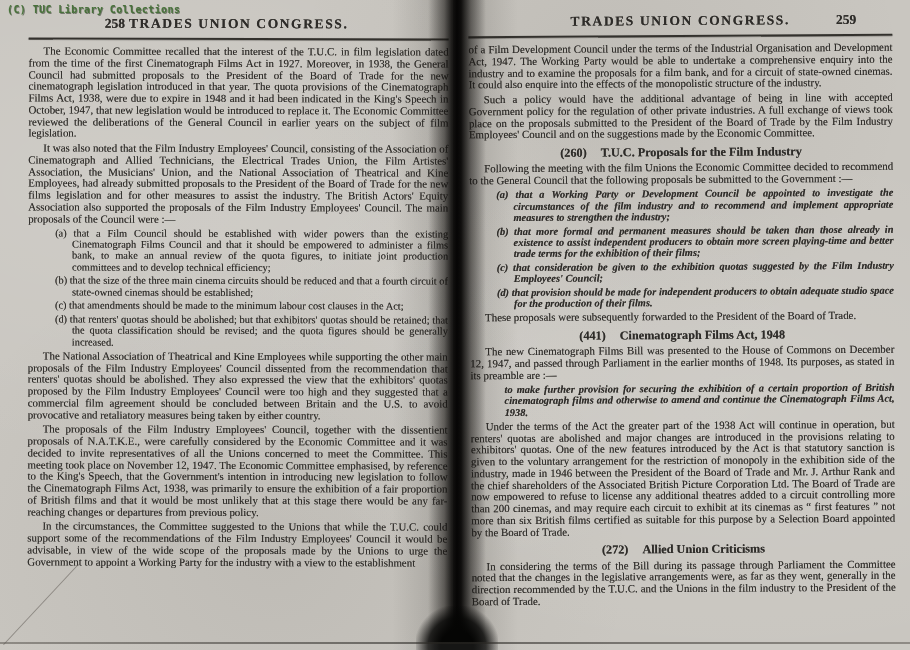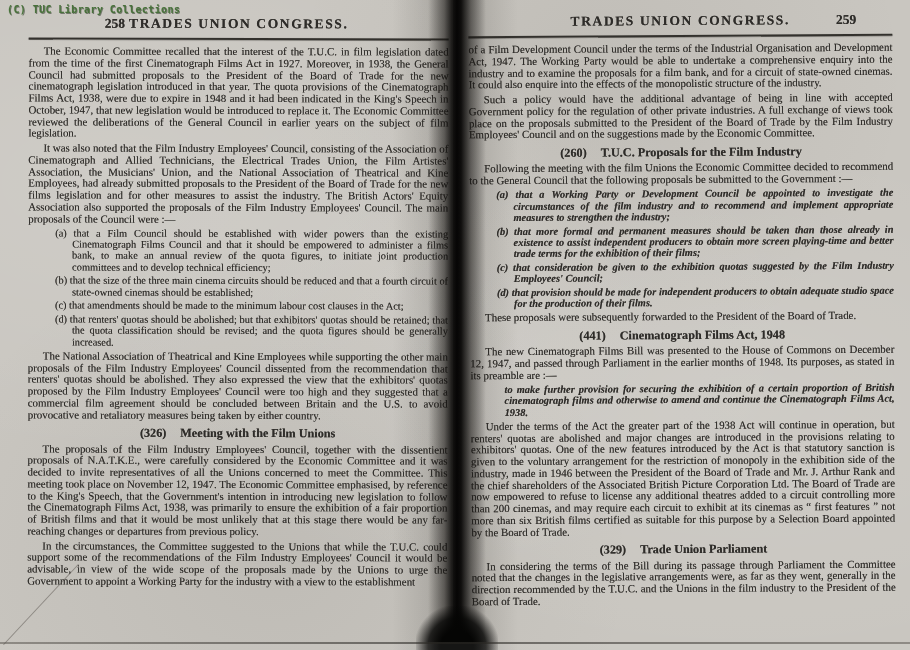--- a/index.html
+++ b/index.html
@@ -80,23 +80,20 @@
       </div>
       <div class="rule"></div>
       <div class="body">
         <div class="p">The Economic Committee recalled that the interest of the T.U.C. in film legislation dated from the time of the first Cinematograph Films Act in 1927.  Moreover, in 1938, the General Council had submitted proposals to the President of the Board of Trade for the new cinematograph legislation introduced in that year.  The quota provisions of the Cinematograph Films Act, 1938, were due to expire in 1948 and it had been indicated in the King's Speech in October, 1947, that new legislation would be introduced to replace it.  The Economic Committee reviewed the deliberations of the General Council in earlier years on the subject of film legislation.</div>
         <div class="p">It was also noted that the Film Industry Employees' Council, consisting of the Association of Cinematograph and Allied Technicians, the Electrical Trades Union, the Film Artistes' Association, the Musicians' Union, and the National Association of Theatrical and Kine Employees, had already submitted proposals to the President of the Board of Trade for the new films legislation and for other measures to assist the industry.  The British Actors' Equity Association also supported the proposals of the Film Industry Employees' Council.  The main proposals of the Council were :—</div>
         <div class="li">(a) that a Film Council should be established with wider powers than the existing Cinematograph Films Council and that it should be empowered to administer a films bank, to make an annual review of the quota figures, to initiate joint production committees and to develop technical efficiency;</div>
         <div class="li">(b) that the size of the three main cinema circuits should be reduced and that a fourth circuit of state-owned cinemas should be established;</div>
         <div class="li">(c) that amendments should be made to the minimum labour cost clauses in the Act;</div>
         <div class="li">(d) that renters' quotas should be abolished; but that exhibitors' quotas should be retained; that the quota classification should be revised; and the quota figures should be generally increased.</div>
         <div class="p">The National Association of Theatrical and Kine Employees while supporting the other main proposals of the Film Industry Employees' Council dissented from the recommendation that renters' quotas should be abolished.  They also expressed the view that the exhibitors' quotas proposed by the Film Industry Employees' Council were too high and they suggested that a commercial film agreement should be concluded between Britain and the U.S. to avoid provocative and retaliatory measures being taken by either country.</div>
-        <div class="h">
-          <span class="hn">(326)</span><span>Meeting with the Film Unions</span>
-        </div>
         <div class="p">The proposals of the Film Industry Employees' Council, together with the dissentient proposals of N.A.T.K.E., were carefully considered by the Economic Committee and it was decided to invite representatives of all the Unions concerned to meet the Committee.  This meeting took place on November 12, 1947.  The Economic Committee emphasised, by reference to the King's Speech, that the Government's intention in introducing new legislation to follow the Cinematograph Films Act, 1938, was primarily to ensure the exhibition of a fair proportion of British films and that it would be most unlikely that at this stage there would be any far-reaching changes or departures from previous policy.</div>
         <div class="p">In the circumstances, the Committee suggested to the Unions that while the T.U.C. could support some of the recommendations of the Film Industry Employees' Council it would be advisable, in view of the wide scope of the proposals made by the Unions to urge the Government to appoint a Working Party for the industry with a view to the establishment</div>
       </div>
     </div>
     <div class="shade-l"></div>
   </div>
 
   <div class="page" id="page-right">
     <div class="page-inner">
       <div class="hdr">
@@ -116,21 +113,21 @@
         <div class="li it">(c) that consideration be given to the exhibition quotas suggested by the Film Industry Employees' Council;</div>
         <div class="li it">(d) that provision should be made for independent producers to obtain adequate studio space for the production of their films.</div>
         <div class="p">These proposals were subsequently forwarded to the President of the Board of Trade.</div>
         <div class="h">
           <span class="hn">(441)</span><span>Cinematograph Films Act, 1948</span>
         </div>
         <div class="p">The new Cinematograph Films Bill was presented to the House of Commons on December 12, 1947, and passed through Parliament in the earlier months of 1948.  Its purposes, as stated in its preamble are :—</div>
         <div class="quote">to make further provision for securing the exhibition of a certain proportion of British cinematograph films and otherwise to amend and continue the Cinematograph Films Act, 1938.</div>
         <div class="p">Under the terms of the Act the greater part of the 1938 Act will continue in operation, but renters' quotas are abolished and major changes are introduced in the provisions relating to exhibitors' quotas.  One of the new features introduced by the Act is that statutory sanction is given to the voluntary arrangement for the restriction of monopoly in the exhibition side of the industry, made in 1946 between the President of the Board of Trade and Mr. J. Arthur Rank and the chief shareholders of the Associated British Picture Corporation Ltd.  The Board of Trade are now empowered to refuse to license any additional theatres added to a circuit controlling more than 200 cinemas, and may require each circuit to exhibit at its cinemas as “ first features ” not more than six British films certified as suitable for this purpose by a Selection Board appointed by the Board of Trade.</div>
         <div class="h">
-          <span class="hn">(329)</span><span>Trade Union Parliament</span>
+          <span class="hn">(272)</span><span>Allied Union Criticisms</span>
         </div>
         <div class="p">In considering the terms of the Bill during its passage through Parliament the Committee noted that the changes in the legislative arrangements were, as far as they went, generally in the direction recommended by the T.U.C. and the Unions in the film industry to the President of the Board of Trade.</div>
       </div>
     </div>
     <div class="shade-r"></div>
   </div>
 
   <div id="gutter"></div>
   <div id="gutter-blob"></div>
   <div id="bottom-line"></div>

